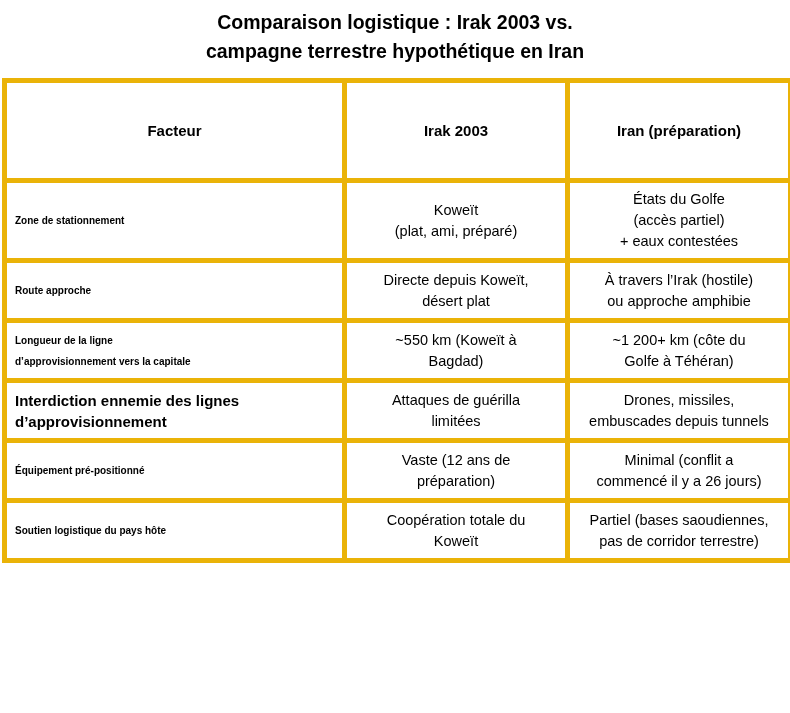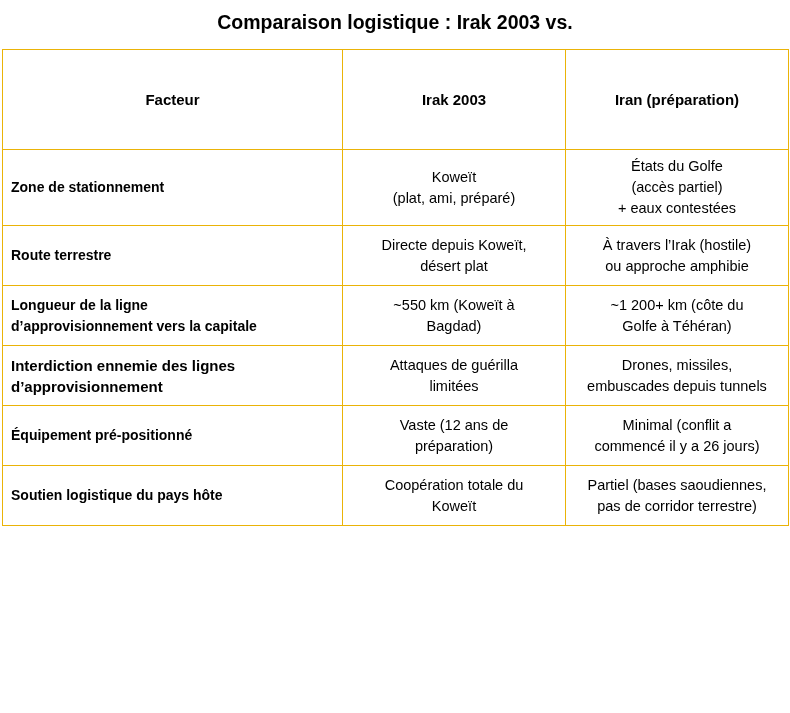--- a/index.html
+++ b/index.html
@@ -37,37 +37,37 @@
     width: 786px;
     margin: 12px 0 0 2px;
     table-layout: fixed;
   }
   table.compare col.c0 { width: 340px; }
   table.compare col.c1 { width: 223px; }
   table.compare col.c2 { width: 223px; }
 
   table.compare th,
   table.compare td {
-    border: 1px solid #eab308;
+    border: 5px solid #eab308;
     vertical-align: middle;
     padding: 6px 10px;
     box-sizing: border-box;
   }
   thead th {
     height: 100px;
     font-size: 15px;
     font-weight: bold;
     text-align: center;
   }
   thead th.head-factor {
     text-align: center;
   }
   tbody td.factor {
     font-weight: bold;
-    font-size: 14px;
+    font-size: 10px;
     text-align: left;
     line-height: 21px;
     padding-left: 8px;
   }
   tbody td.factor.small {
     font-size: 15px;
   }
   tbody td.val {
     text-align: center;
     font-size: 14.5px;
@@ -76,20 +76,21 @@
   }
   tbody tr { height: 60px; }
 </style>
 </head>
 <body>
 
 <div class="page">
 
   <div class="title">
     <span class="line">Comparaison logistique : Irak 2003 vs.</span>
+    <span class="line">campagne terrestre hypothétique en Iran</span>
   </div>
 
   <table class="compare">
     <colgroup>
       <col class="c0">
       <col class="c1">
       <col class="c2">
     </colgroup>
     <thead>
       <tr>
@@ -98,21 +99,21 @@
         <th>Iran (préparation)</th>
       </tr>
     </thead>
     <tbody>
       <tr>
         <td class="factor">Zone de stationnement</td>
         <td class="val">Koweït<br>(plat, ami, préparé)</td>
         <td class="val">États du Golfe<br>(accès partiel)<br>+ eaux contestées</td>
       </tr>
       <tr>
-        <td class="factor">Route terrestre</td>
+        <td class="factor">Route approche</td>
         <td class="val">Directe depuis Koweït,<br>désert plat</td>
         <td class="val">À travers l’Irak (hostile)<br>ou approche amphibie</td>
       </tr>
       <tr>
         <td class="factor">Longueur de la ligne<br>d’approvisionnement vers la capitale</td>
         <td class="val">~550 km (Koweït à<br>Bagdad)</td>
         <td class="val">~1 200+ km (côte du<br>Golfe à Téhéran)</td>
       </tr>
       <tr>
         <td class="factor small">Interdiction ennemie des lignes<br>d’approvisionnement</td>

